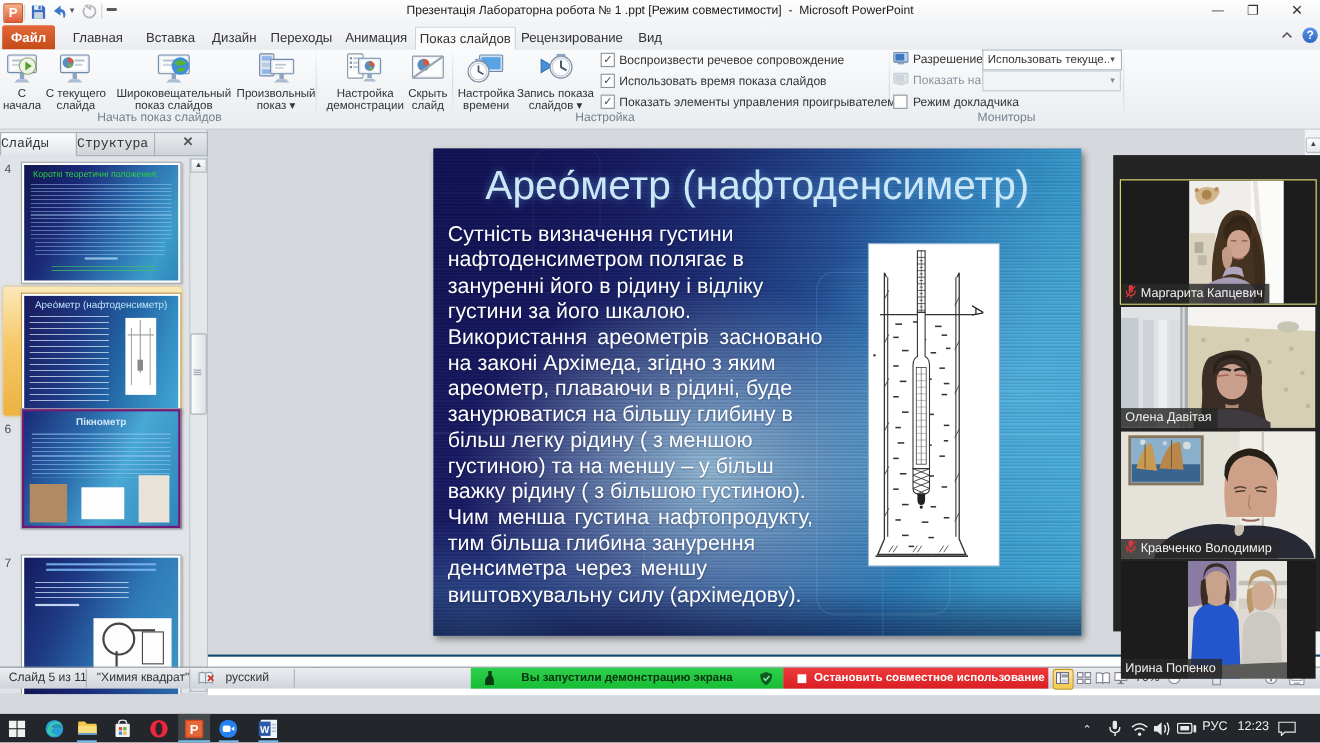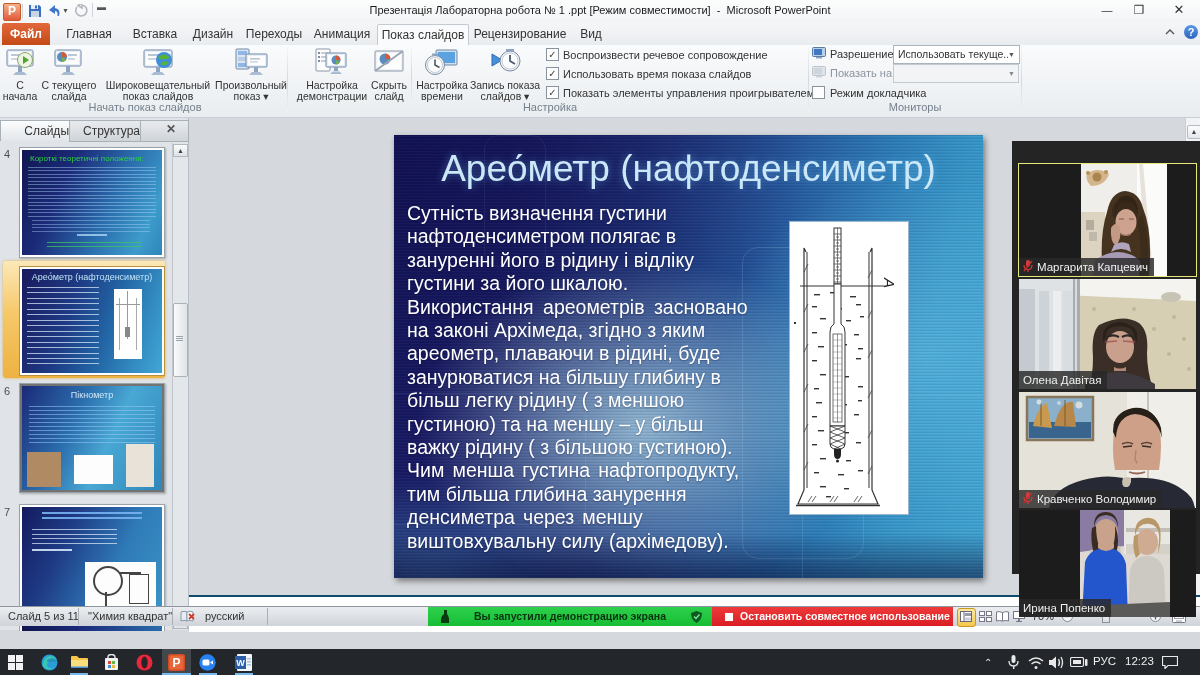--- a/index.html
+++ b/index.html
@@ -17,21 +17,21 @@
 
 #ribbon{left:0;top:45px;width:1200px;height:72px;background:linear-gradient(#fafbfc,#eef1f4 70%,#e9edf0);border-bottom:1px solid #c9ced4;}
 .gsep{position:absolute;top:2px;width:1px;height:66px;background:linear-gradient(#f5f6f8,#d3d8dd,#f0f2f4);}
 .glabel{position:absolute;top:55px;font-size:11px;color:#76818d;text-align:center;}
 .rbtn{position:absolute;font-size:10.5px;color:#333;text-align:center;line-height:10.5px;}
 .chk{position:absolute;width:11px;height:11px;background:#fdfdfd;border:1px solid #8a939c;font-size:10px;line-height:11px;color:#444;text-align:center;}
 .chklabel{position:absolute;font-size:11px;color:#333;white-space:nowrap;}
 
 #workspace{left:0;top:118px;width:1200px;height:512px;background:#d5d8dc;}
 #leftpanel{left:0;top:0px;width:188px;height:512px;background:#e0e3e7;border-right:1px solid #b8bec5;}
-.ltab{position:absolute;top:0;height:20px;font-size:12px;color:#333;text-align:right;line-height:20px;border:1px solid #a8b0b8;}
+.ltab{position:absolute;top:0;height:20px;font-size:12px;color:#333;text-align:left;line-height:20px;border:1px solid #a8b0b8;font-family:Liberation Mono, monospace;}
 #notes{left:189px;top:477px;width:1174px;height:35px;background:#fff;border-top:2px solid #0c4a6e;font-size:13px;color:#0f172a;}
 
 #slide{left:394px;top:17px;width:589px;height:443px;box-shadow:2px 3px 6px rgba(0,0,0,0.45);
 background:
  linear-gradient(180deg, rgba(0,0,40,0) 90%, rgba(8,12,52,0.5) 99%),
  radial-gradient(ellipse 300px 225px at 42% 66%, rgba(183,224,236,0.75), rgba(183,224,236,0) 75%),
  radial-gradient(ellipse 280px 260px at 90% 50%, rgba(110,205,240,0.5), rgba(110,205,240,0) 72%),
  radial-gradient(ellipse 230px 150px at 6% 100%, rgba(90,175,220,0.45), rgba(90,175,220,0) 72%),
  radial-gradient(ellipse 540px 390px at 0% 0%, rgba(12,12,70,0.5), rgba(12,12,70,0) 78%),
  linear-gradient(102deg,#171860 0%,#1a1c66 20%,#1f3078 38%,#265399 56%,#2f80bb 74%,#3898ca 85%,#42a6d4 100%);
@@ -263,21 +263,21 @@
         <div class="abs" style="left:92px;top:20px;width:28px;height:70px;background:#fff;">
           <div class="abs" style="left:13px;top:2px;width:1px;height:48px;background:#999;"></div>
           <div class="abs" style="left:5px;top:9px;width:1px;height:52px;background:#aaa;"></div>
           <div class="abs" style="left:22px;top:9px;width:1px;height:52px;background:#aaa;"></div>
           <div class="abs" style="left:11px;top:38px;width:5px;height:10px;background:#888;"></div>
           <div class="abs" style="left:2px;top:15px;width:24px;height:1px;background:#999;"></div>
         </div>
       </div>
     </div>
 
-    <div class="abs" style="left:19px;top:265px;width:144px;height:108px;background:#737373;border:1px solid #9aa2aa;box-shadow:1px 1px 2px rgba(0,0,0,0.25);">
+    <div class="abs" style="left:19px;top:253px;width:144px;height:108px;background:#701a75;border:1px solid #9aa2aa;box-shadow:1px 1px 2px rgba(0,0,0,0.25);font-weight:bold;">
       <div class="abs" style="left:2px;top:2px;right:2px;bottom:2px;background:linear-gradient(115deg,#1b2a78 0%,#2a6cac 35%,#49a8d4 60%,#2e86ba 100%);overflow:hidden;">
         <div class="abs" style="left:0;top:4px;width:140px;text-align:center;font-size:9px;color:#cfe8f8;">Пікнометр</div>
         <div class="abs" style="left:7px;top:20px;width:126px;height:40px;background:repeating-linear-gradient(180deg,rgba(150,200,245,0.55) 0 1px,transparent 1px 4px);"></div>
         <div class="abs" style="left:5px;top:66px;width:34px;height:35px;background:#b08a62;"></div>
         <div class="abs" style="left:52px;top:69px;width:39px;height:29px;background:#fdfdfd;"></div>
         <div class="abs" style="left:104px;top:58px;width:28px;height:43px;background:#e8e2d8;"></div>
       </div>
     </div>
 
     <div class="abs" style="left:19px;top:386px;width:144px;height:108px;background:#fff;border:1px solid #9aa2aa;box-shadow:1px 1px 2px rgba(0,0,0,0.25);">

